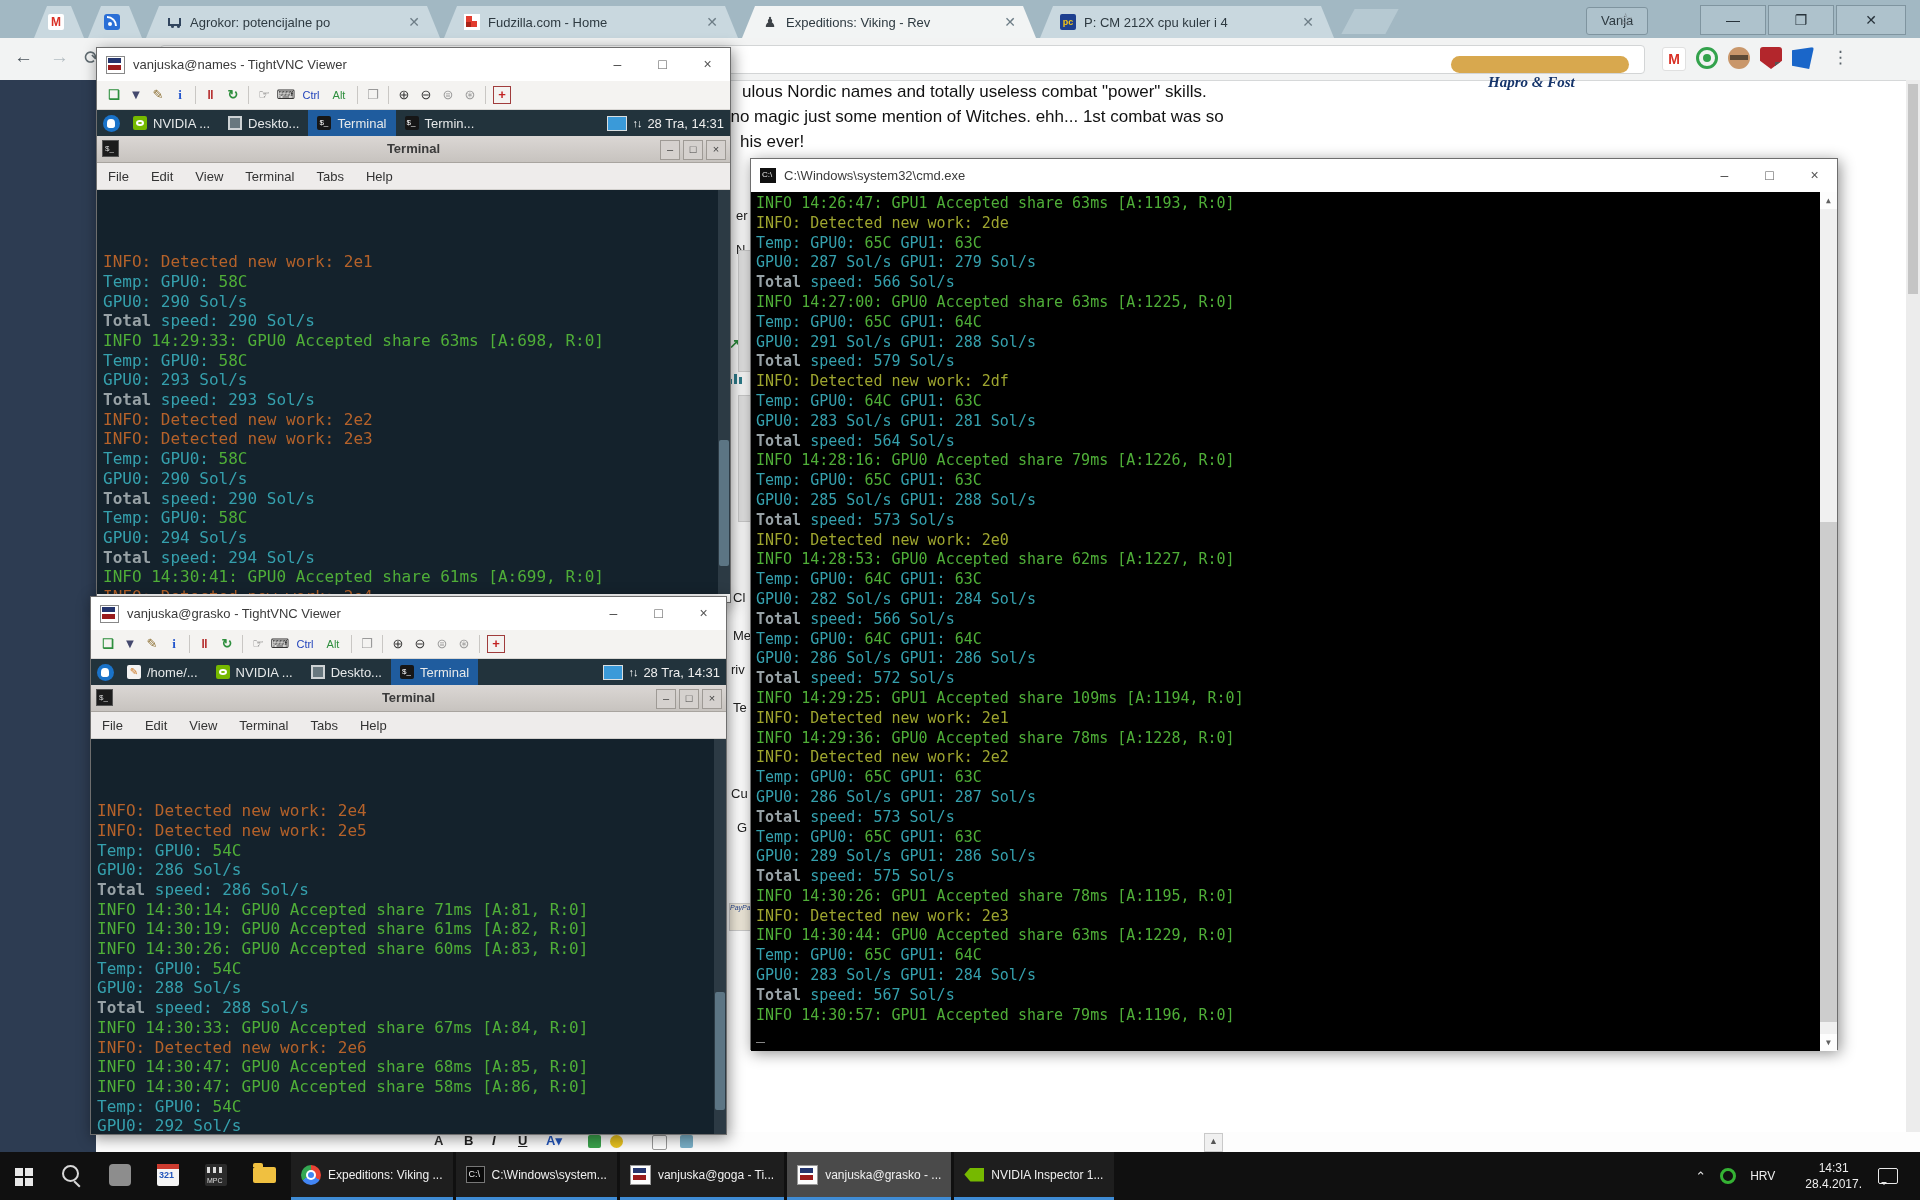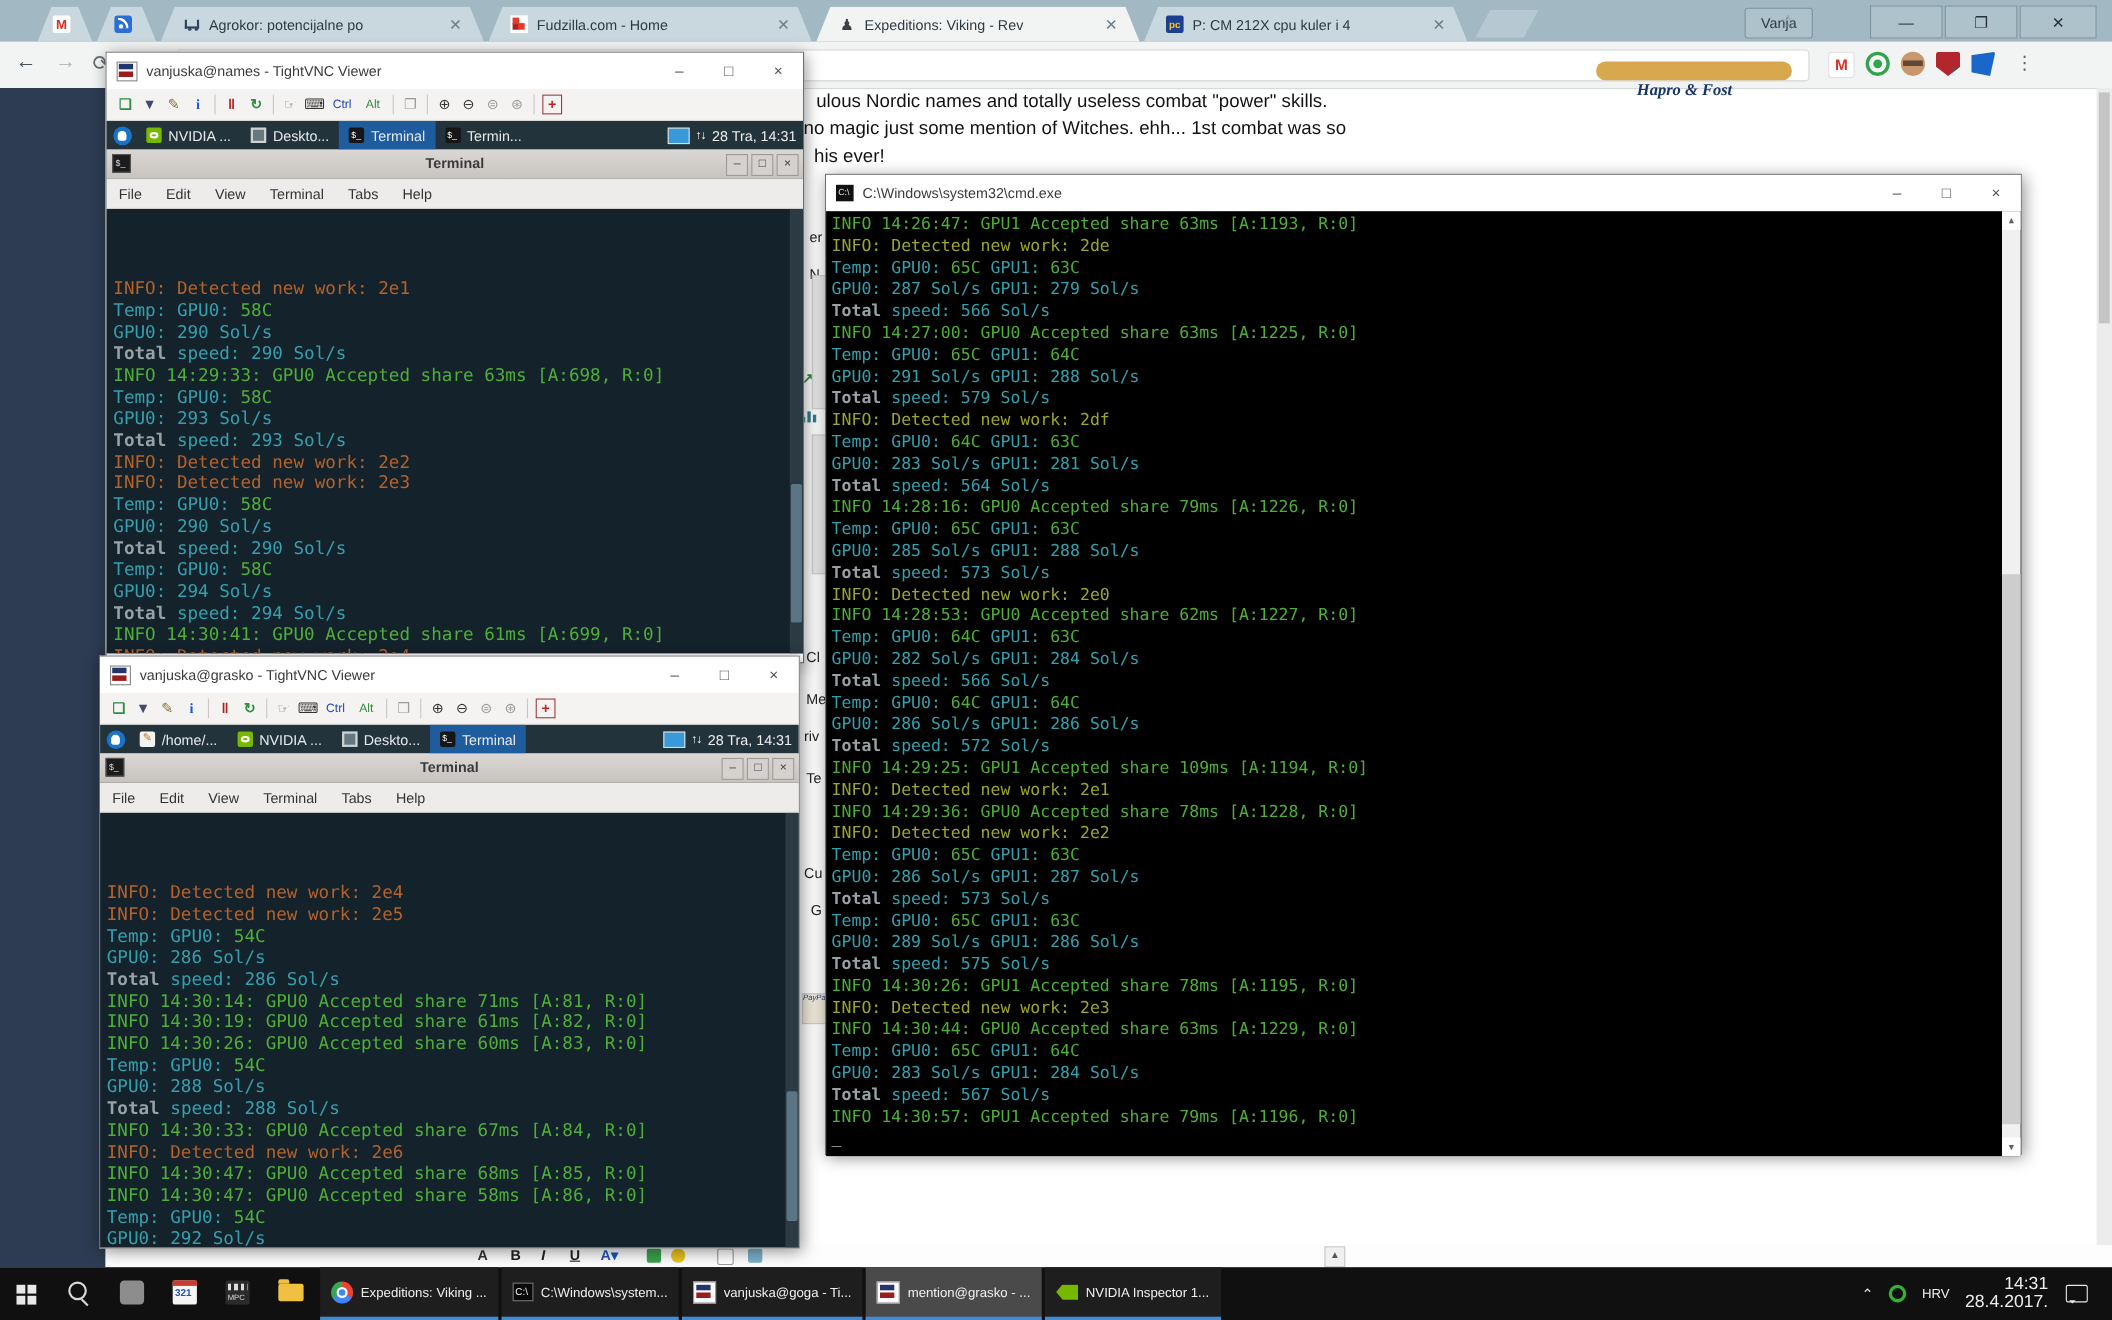--- a/index.html
+++ b/index.html
@@ -166,21 +166,21 @@
   .chromeico::before{content:"";position:absolute;left:5px;top:5px;width:10px;height:10px;border-radius:50%;background:#fff;}
   .chromeico::after{content:"";position:absolute;left:7px;top:7px;width:6px;height:6px;border-radius:50%;background:#4285f4;}
   .cmdico2{width:19px;height:17px;background:#0a0a0a;border:1px solid #777;color:#eee;font-size:9px;line-height:15px;padding-left:2px;box-sizing:border-box;flex:none;}
   .vncico2{width:19px;height:18px;background:#fdfdfd;border:1px solid #999;position:relative;flex:none;}
   .vncico2::before{content:"";position:absolute;left:2px;top:2px;width:13px;height:5px;background:#24356e;box-shadow:0 7px 0 #9a1c1c;}
   .nvico{width:20px;height:14px;background:#76b900;clip-path:polygon(0 50%,30% 0,100% 0,100% 100%,30% 100%);flex:none;}
   .tray{margin-left:auto;display:flex;align-items:center;color:#eee;}
   .chev{font-size:13px;color:#ddd;margin-right:14px;}
   .hamachi{width:16px;height:16px;border-radius:50%;border:3px solid #35b234;box-sizing:border-box;margin-right:14px;}
   .lang{font-size:12px;margin-right:14px;}
-  .clock{font-size:16px;text-align:right;line-height:16px;margin-right:16px;white-space:nowrap;}
+  .clock{font-size:12px;text-align:center;line-height:16px;margin-right:16px;white-space:nowrap;margin-left:16px;}
   .balloon{width:18px;height:14px;border:1.5px solid #e8e8e8;border-radius:2px;position:relative;margin-right:22px;}
   .balloon::after{content:"";position:absolute;left:2px;bottom:-5px;border:3px solid transparent;border-top-color:#e8e8e8;}
 </style>
 </head>
 <body>
 
 <div class="screen">
 
   <div class="abs tabstrip">
     <div class="tab" style="left:34px;width:50px;padding:0 14px;">
@@ -517,21 +517,21 @@
     <div class="tb-btn">
       <span class="cmdico2">C:\</span>
       <span class="blbl">C:\Windows\system...</span>
     </div>
     <div class="tb-btn">
       <span class="vncico2"></span>
       <span class="blbl">vanjuska@goga - Ti...</span>
     </div>
     <div class="tb-btn active">
       <span class="vncico2"></span>
-      <span class="blbl">mention@grasko - ...</span>
+      <span class="blbl">vanjuska@grasko - ...</span>
     </div>
     <div class="tb-btn">
       <span class="nvico"></span>
       <span class="blbl">NVIDIA Inspector 1...</span>
     </div>
 
     <div class="tray">
       <span class="chev">⌃</span>
       <span class="hamachi"></span>
       <span class="lang">HRV</span>

